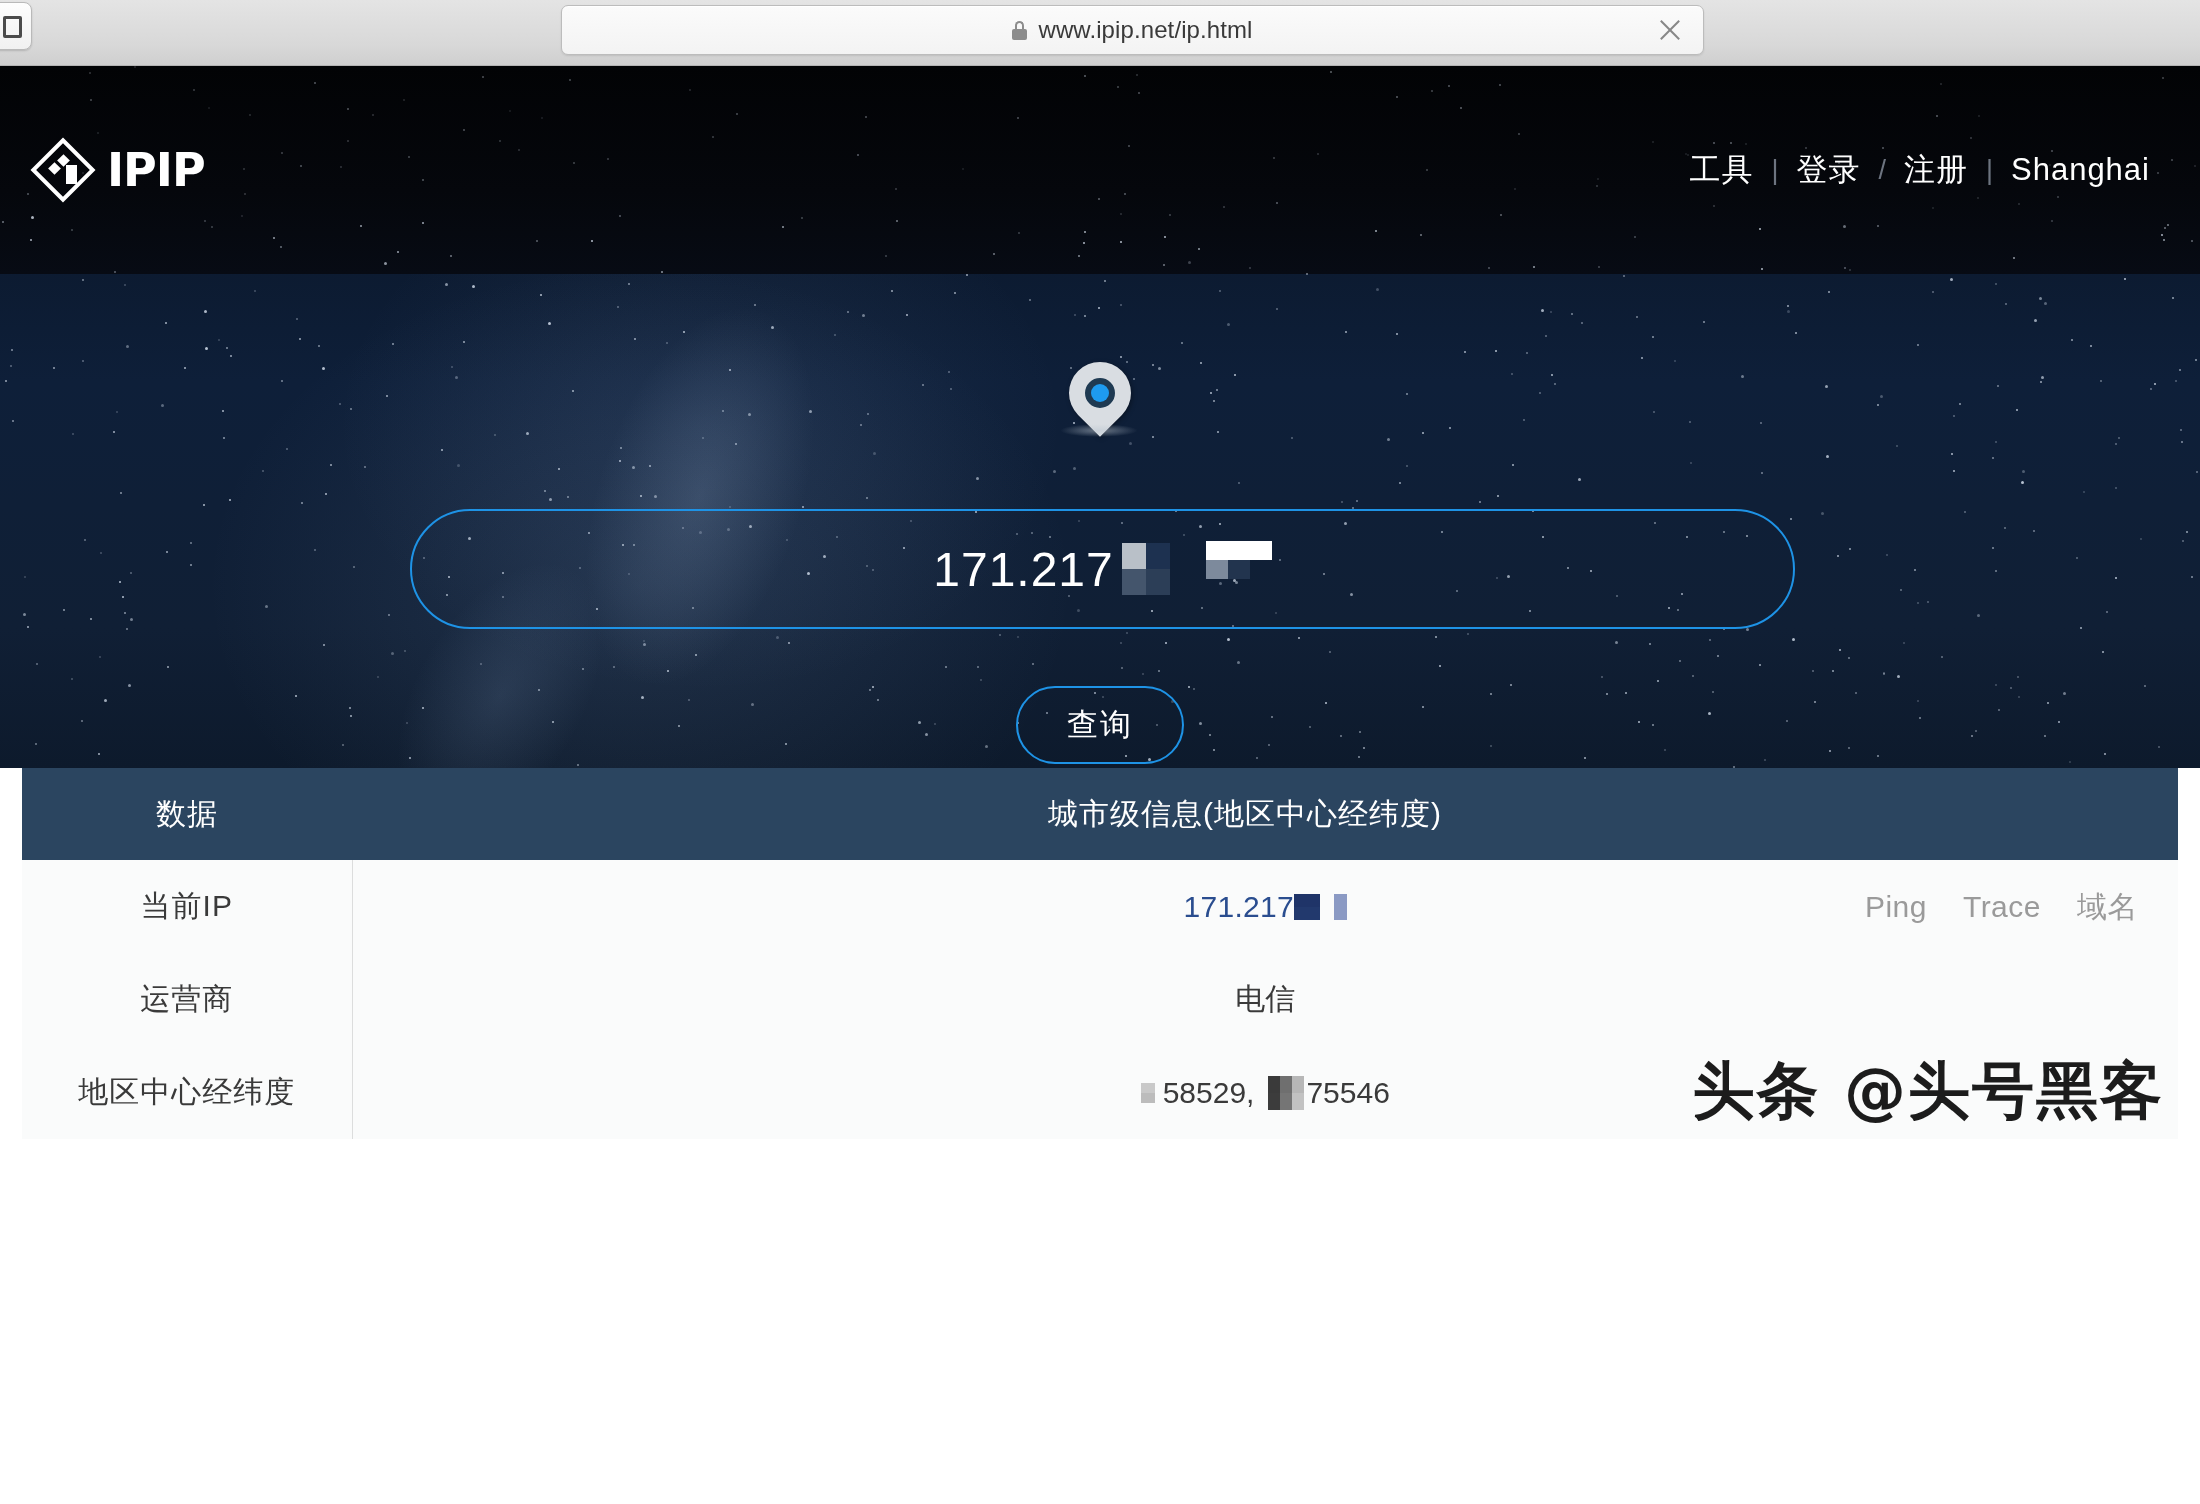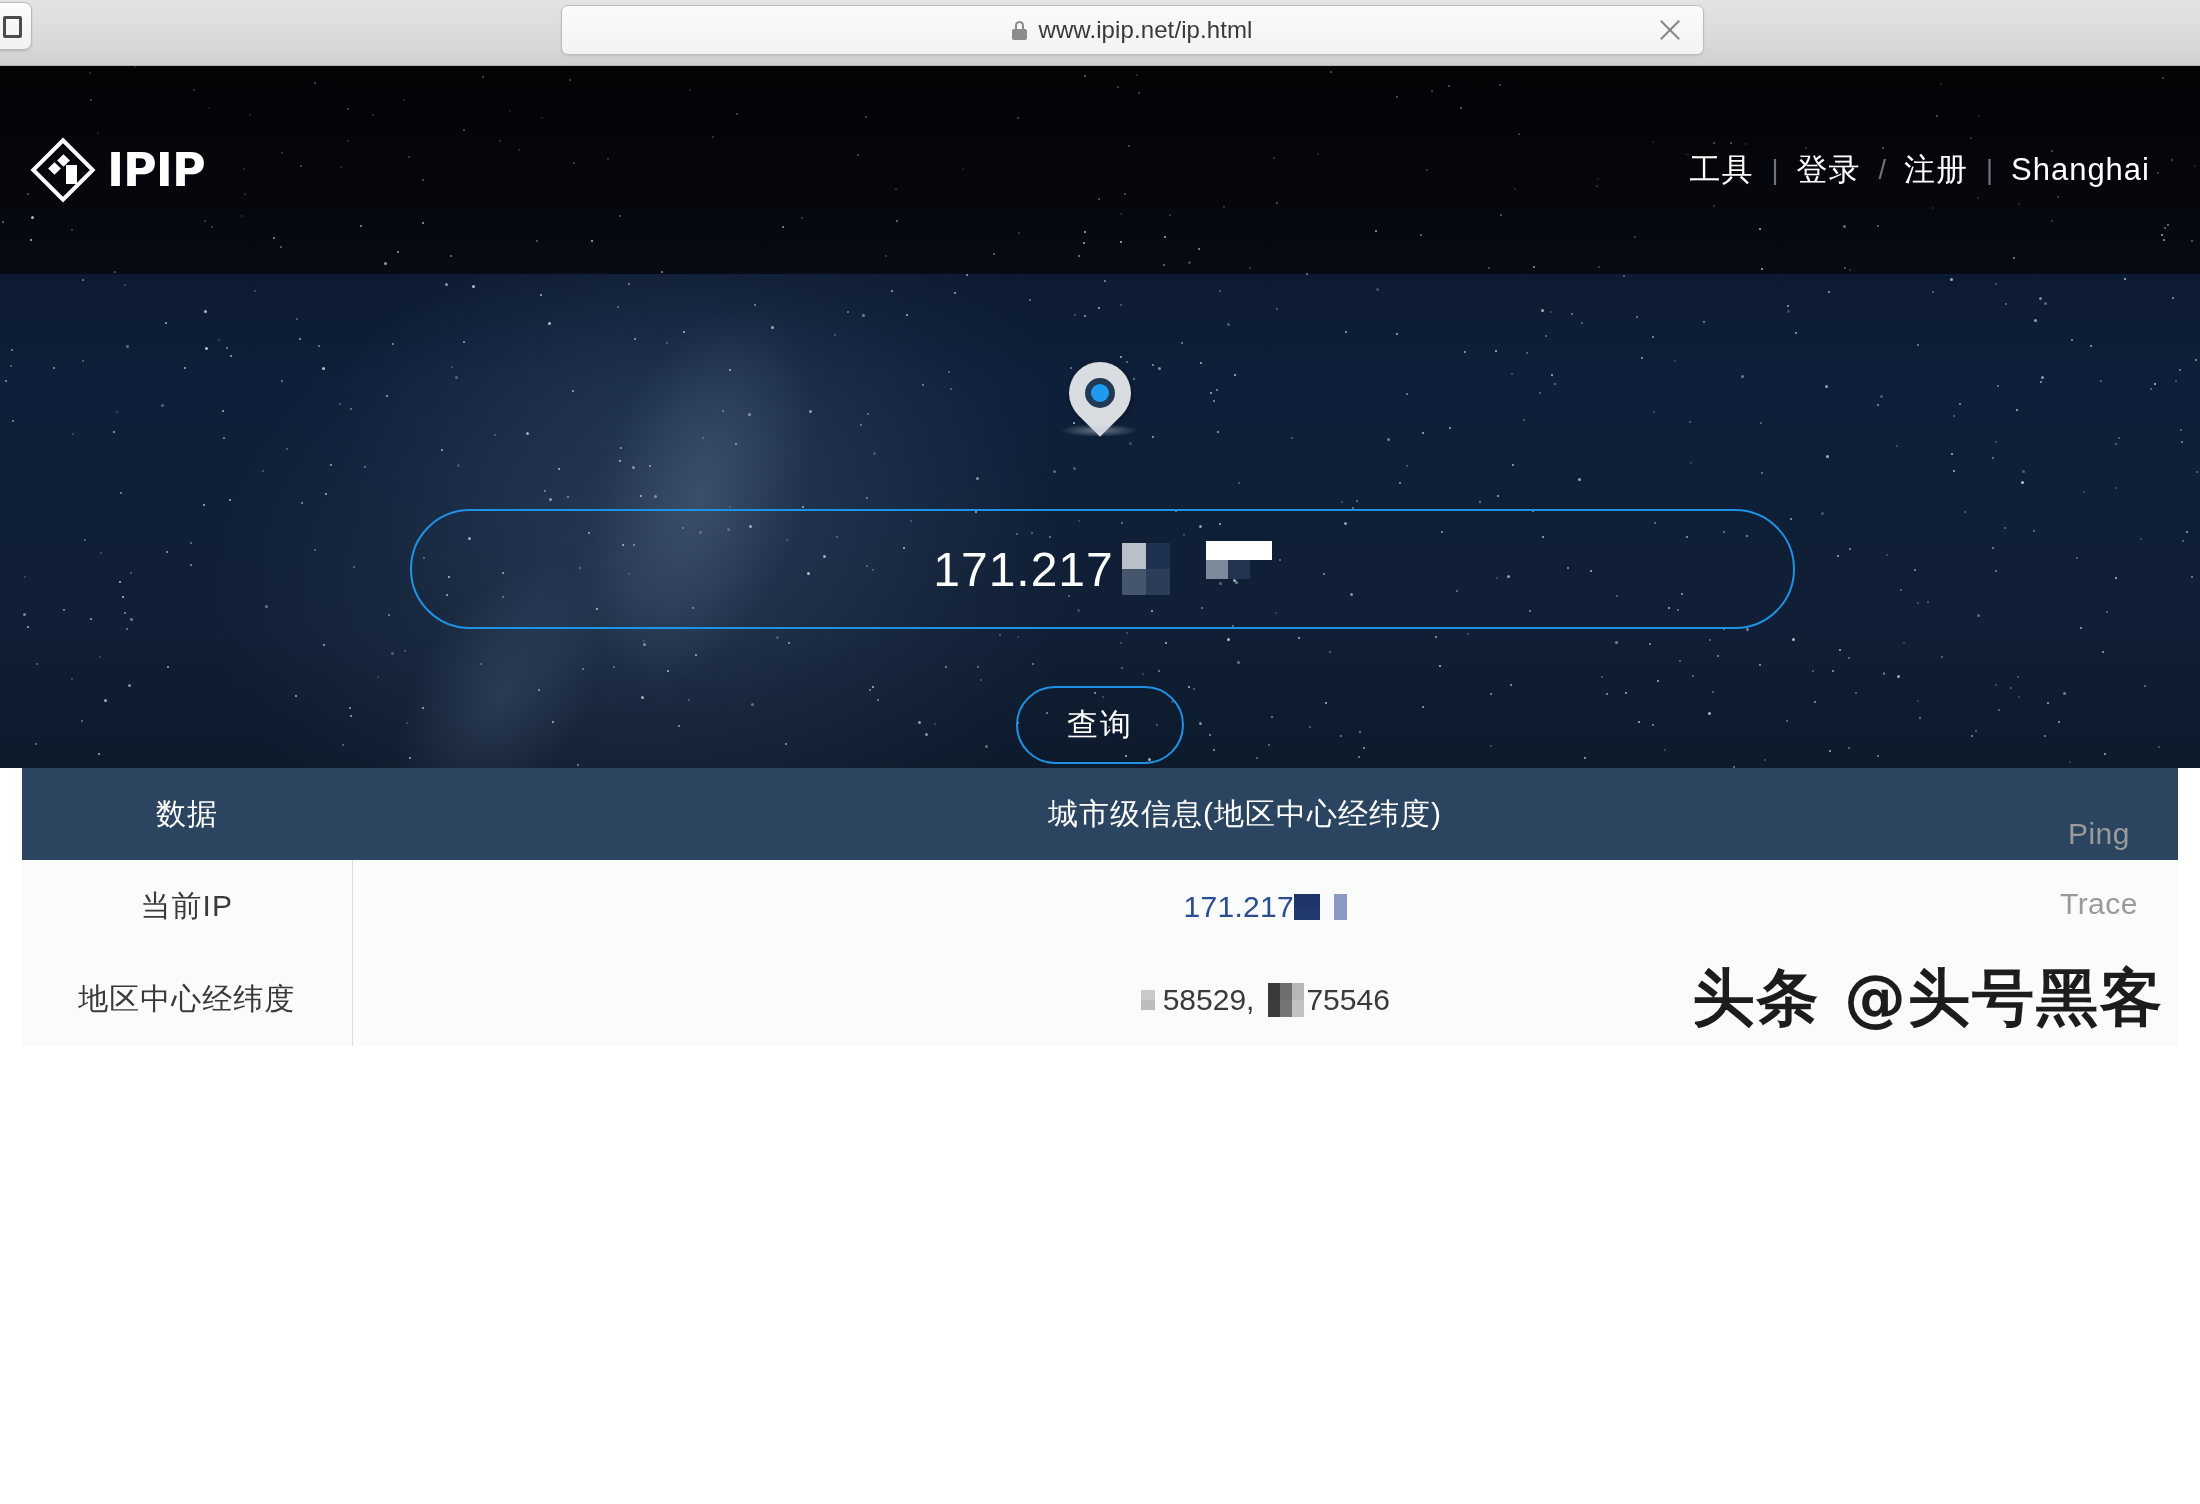--- a/index.html
+++ b/index.html
@@ -264,21 +264,21 @@
     text-align: center;
     padding: 0 40px;
   }
   .val-center {
     display: inline-flex; align-items: center; justify-content: center;
     gap: 0; white-space: nowrap;
   }
   .ip-blue { color: #2a4d8f; font-size: 30px; letter-spacing: .3px; }
   .row-actions {
     position: absolute; right: 40px; top: 50%; transform: translateY(-50%);
-    display: flex; align-items: center; gap: 36px; flex-direction: column;
+    display: flex; align-items: center; gap: 36px;
   }
   .row-actions a {
     color: #9a9a9a; font-size: 30px; text-decoration: none; letter-spacing: .5px;
   }
 
   
   .watermark {
     position: absolute;
     right: 36px;
     bottom: 6px;
@@ -1006,20 +1006,26 @@
           </span>
           <span class="row-actions">
             <a href="#">Ping</a>
             <a href="#">Trace</a>
             <a href="#">域名</a>
           </span>
         </td>
       </tr>
 
 
+      <tr class="odd">
+        <td class="label">运营商</td>
+        <td class="value">
+          <span class="val-center">电信</span>
+        </td>
+      </tr>
 
 
       <tr class="odd">
         <td class="label">地区中心经纬度</td>
         <td class="value">
           <span class="val-center">
             <span class="mosaic mos-r5a" style="width: 14px; height: 20px; margin-right: 8px; vertical-align: middle;">
                 <span style="left:0px;top:0px;width:14px;height:10px;background:#c9c9c9"></span>
                 <span style="left:0px;top:10px;width:14px;height:10px;background:#bcbcbc"></span>
               </span>

